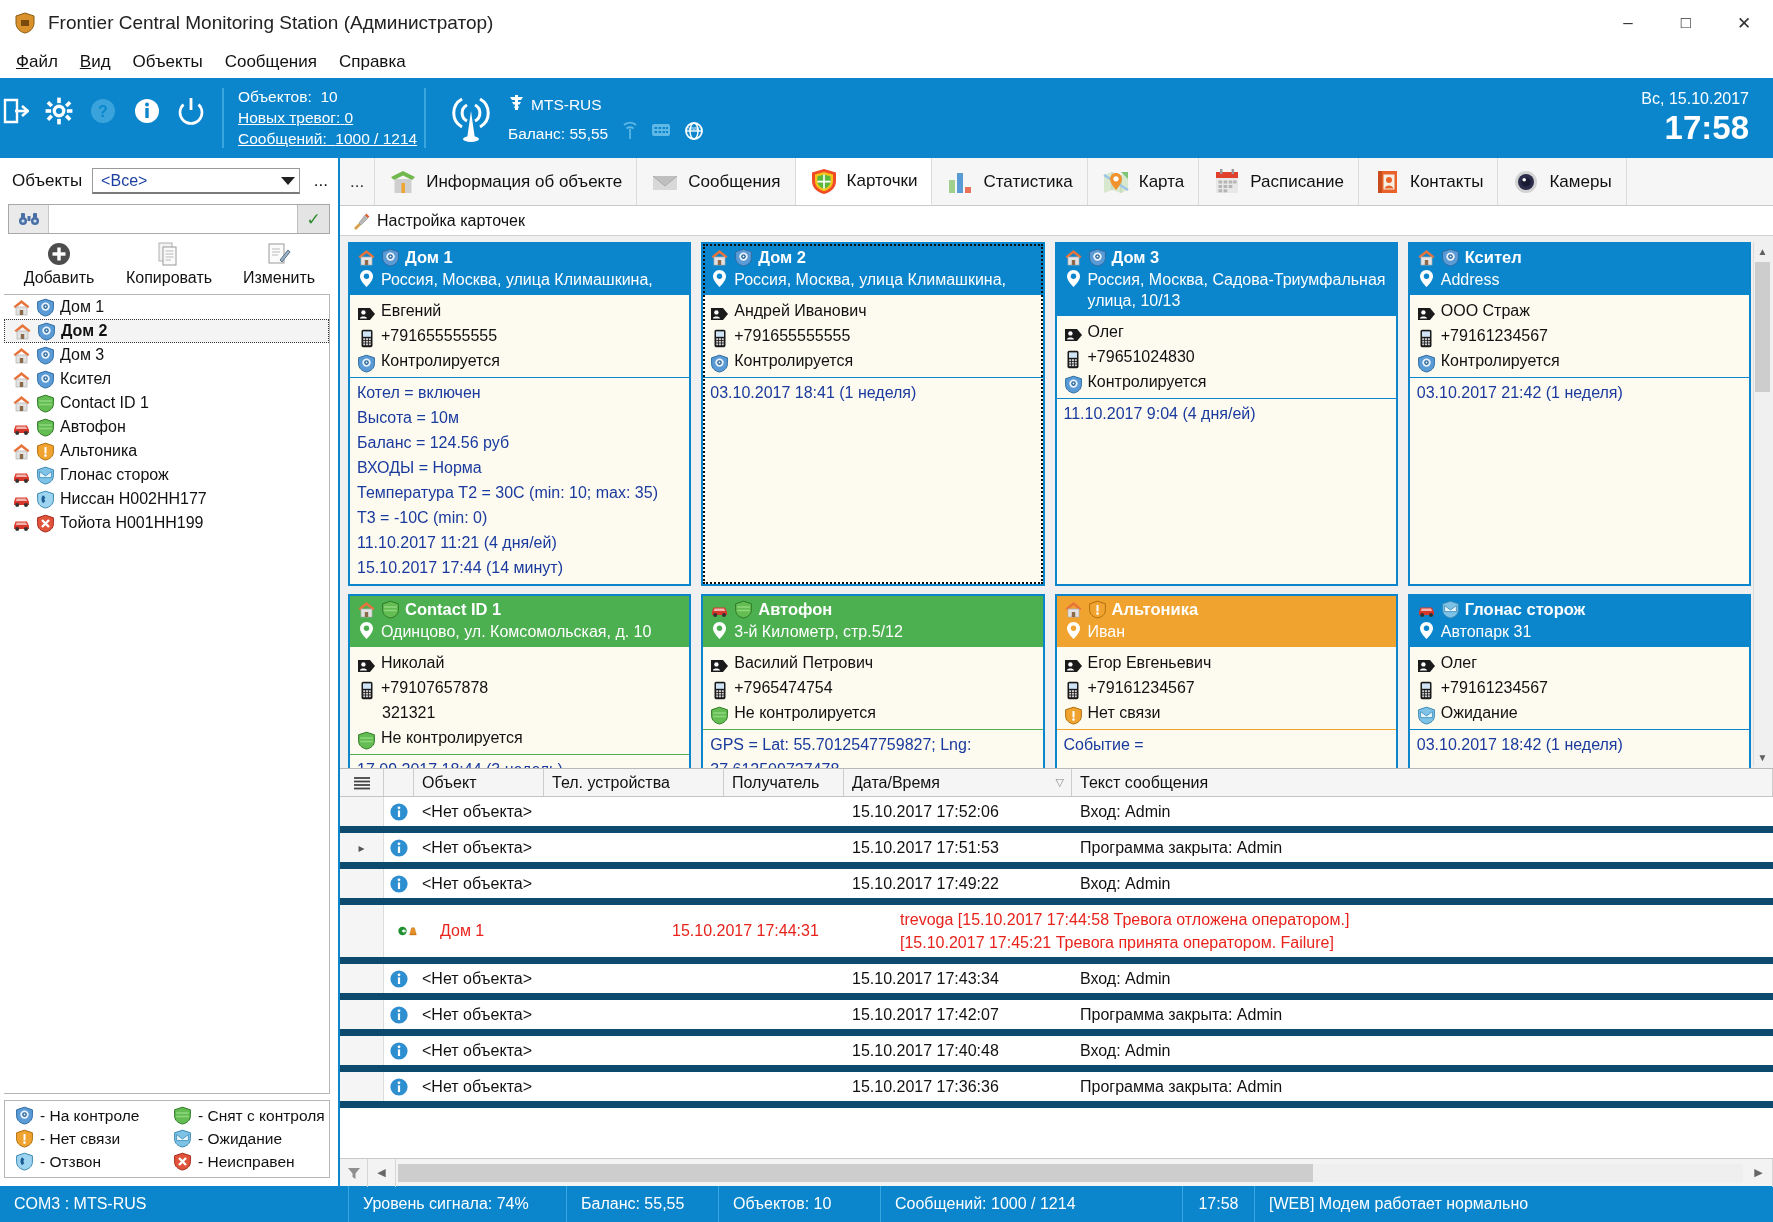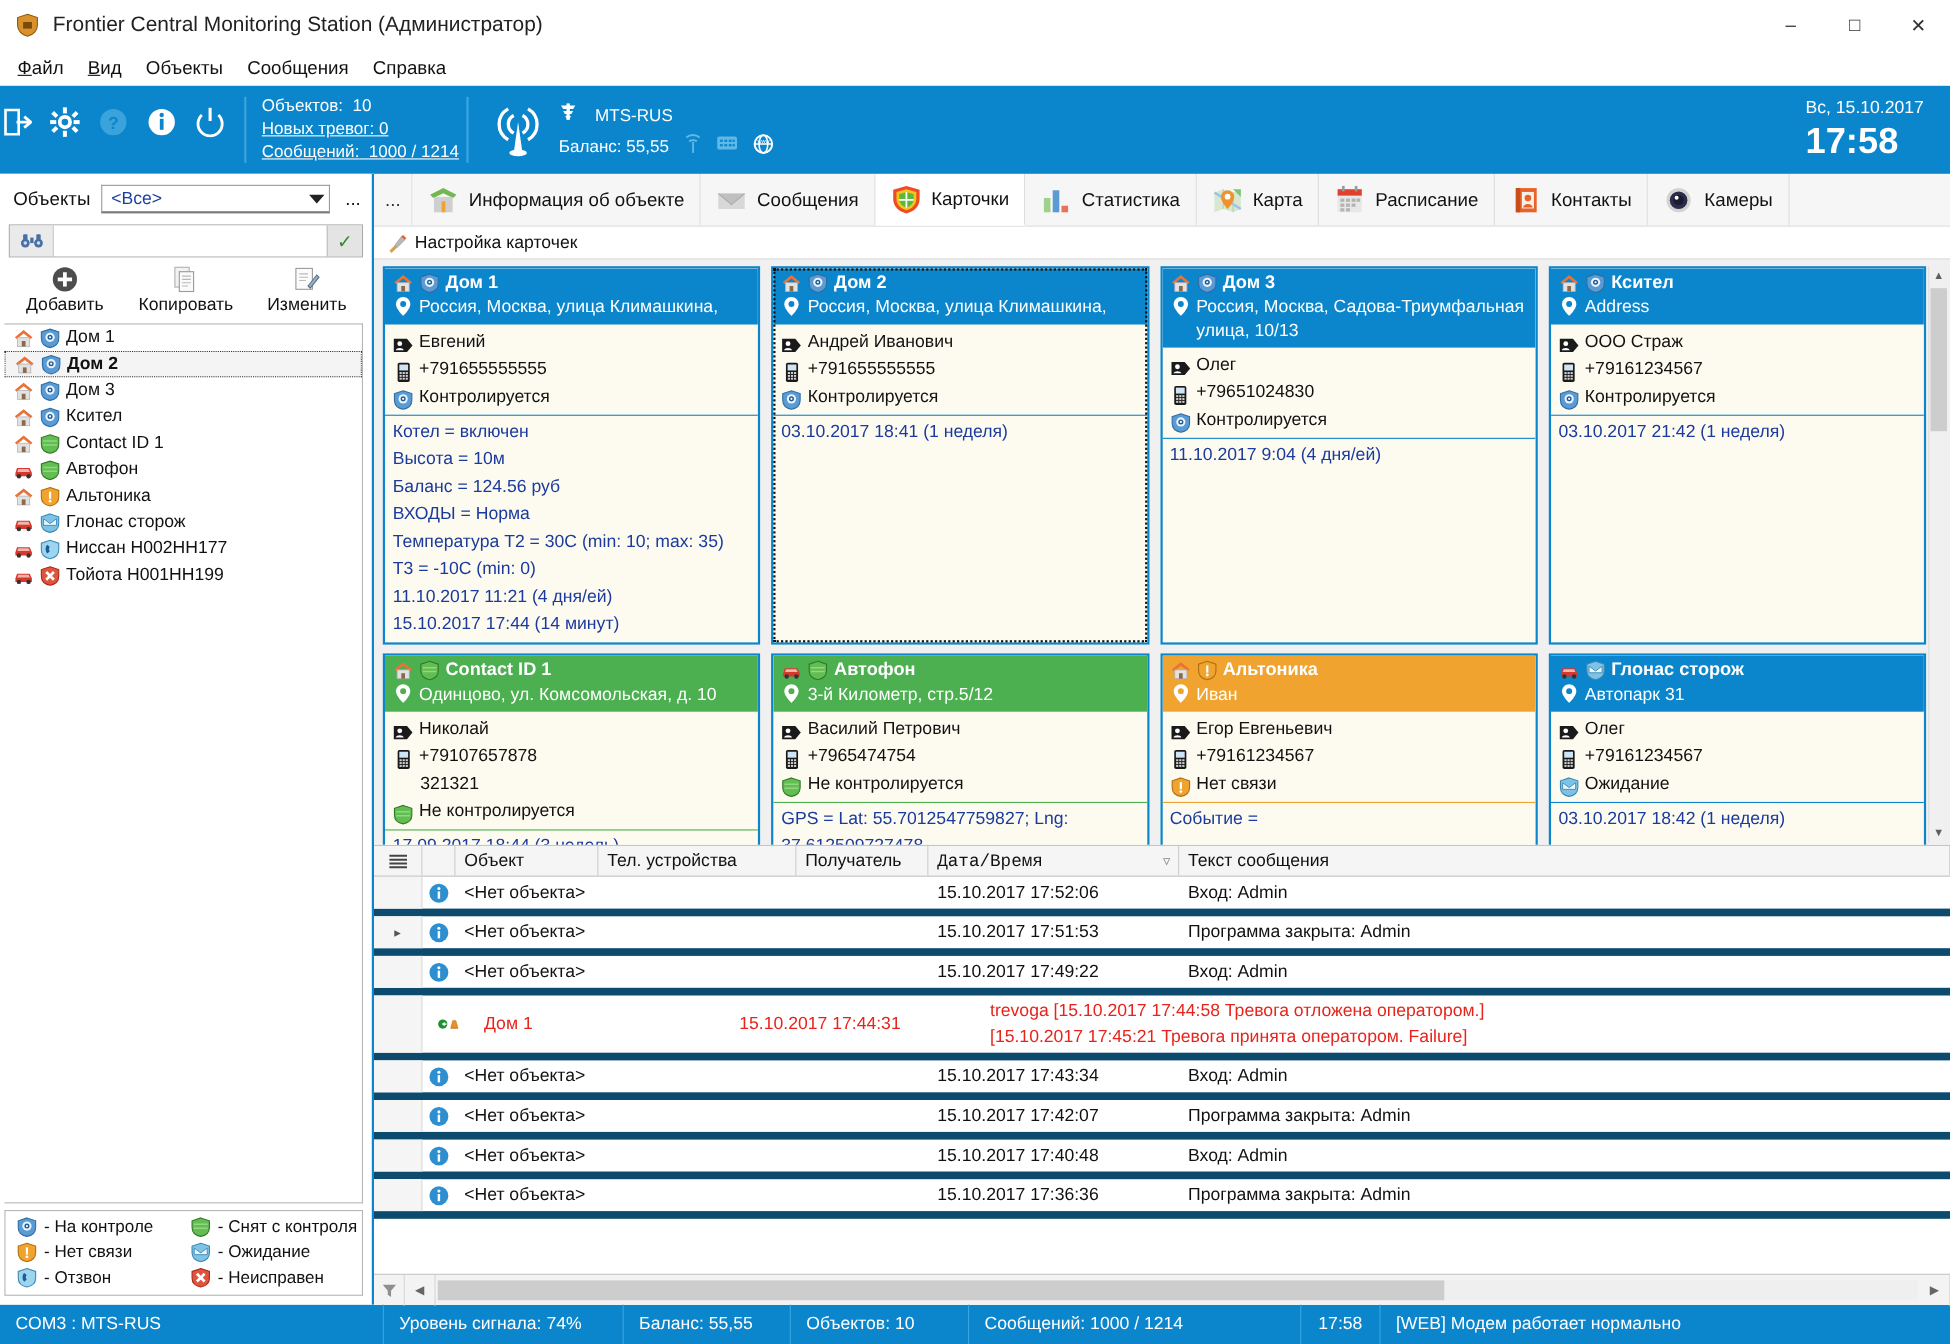--- a/index.html
+++ b/index.html
@@ -51,24 +51,24 @@
   .vdiv { width:2px; background:#39a6e0; margin:10px 0; }
   .bh-counts {
     padding:8px 0 0 14px; font-size:15.5px; line-height:21px; min-width:200px;
   }
   .bh-counts .lnk { text-decoration:underline; }
   .bh-net {
     display:flex; align-items:center; padding-left:18px; gap:10px;
   }
   .bh-net .tower { width:54px; height:50px; display:flex; align-items:center; justify-content:center; }
   .bh-net .netcol { font-size:15.5px; line-height:23px; padding-top:4px; }
-  .bh-net .netcol .r1 { display:flex; align-items:center; gap:16px; }
+  .bh-net .netcol .r1 { display:flex; align-items:flex-start; gap:6px; }
   .bh-net .netcol .r2 { display:flex; align-items:center; gap:14px; }
   .bh-clock {
-    margin-left:auto; text-align:left; padding:10px 24px 0 0;
+    margin-left:auto; text-align:right; padding:10px 24px 0 0;
   }
   .bh-clock .d { font-size:16px; line-height:22px; }
   .bh-clock .t { font-size:33px; line-height:36px; font-weight:bold; }
 
   
   .body-wrap { display:flex; height:calc(1222px - 46px - 32px - 80px - 36px); }
 
   
   .leftpanel {
     width:340px; flex:none; background:#fff; border-right:2px solid #0b86cc;
@@ -173,21 +173,21 @@
 
   
   .tablewrap { flex:1; background:#fff; display:flex; flex-direction:column; min-height:0; border-top:1px solid #b9b9b9; }
   .thead { display:flex; height:28px; background:#f5f5f5; border-bottom:1px solid #c4c4c4; font-size:16px; color:#111; }
   .th { border-right:1px solid #cdcdcd; display:flex; align-items:center; padding-left:8px; white-space:nowrap; }
   .th.c0 { width:44px; justify-content:center; padding-left:0; }
   .th.c1 { width:30px; padding:0; }
   .th.c2 { width:130px; }
   .th.c3 { width:180px; }
   .th.c4 { width:120px; }
-  .th.c5 { width:228px; position:relative;font-family:Liberation Mono, monospace; }
+  .th.c5 { width:228px; position:relative; }
   .th.c5 .sortmark { position:absolute; right:7px; top:7px; font-size:11px; color:#888; }
   .th.c6 { flex:1; }
 
   .tbody { flex:1; overflow:hidden; }
   .tr { display:flex; min-height:30px; border-bottom:7px solid #0c4a6e; font-size:16px; color:#111; align-items:stretch; }
   .td { display:flex; align-items:center; padding-left:8px; }
   .td.c0 { width:44px; justify-content:center; background:#f5f5f5; border-right:1px solid #dcdcdc; padding:0; color:#555; font-size:12px; }
   .td.c1 { width:30px; padding:0; justify-content:center; }
   .td.c2 { width:130px; gap:5px; }
   .td.c3 { width:180px; }

